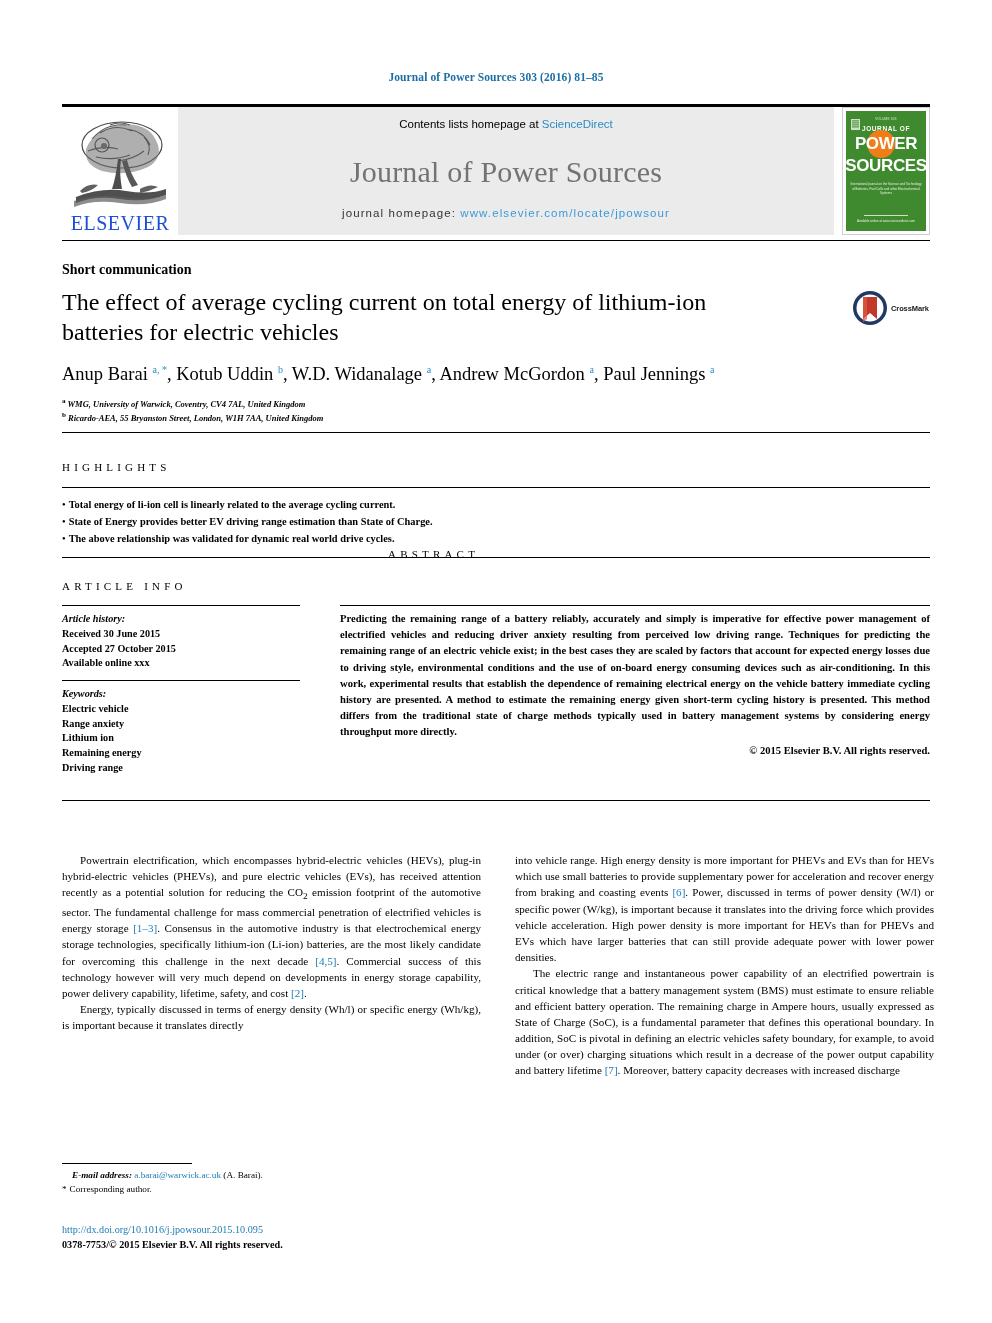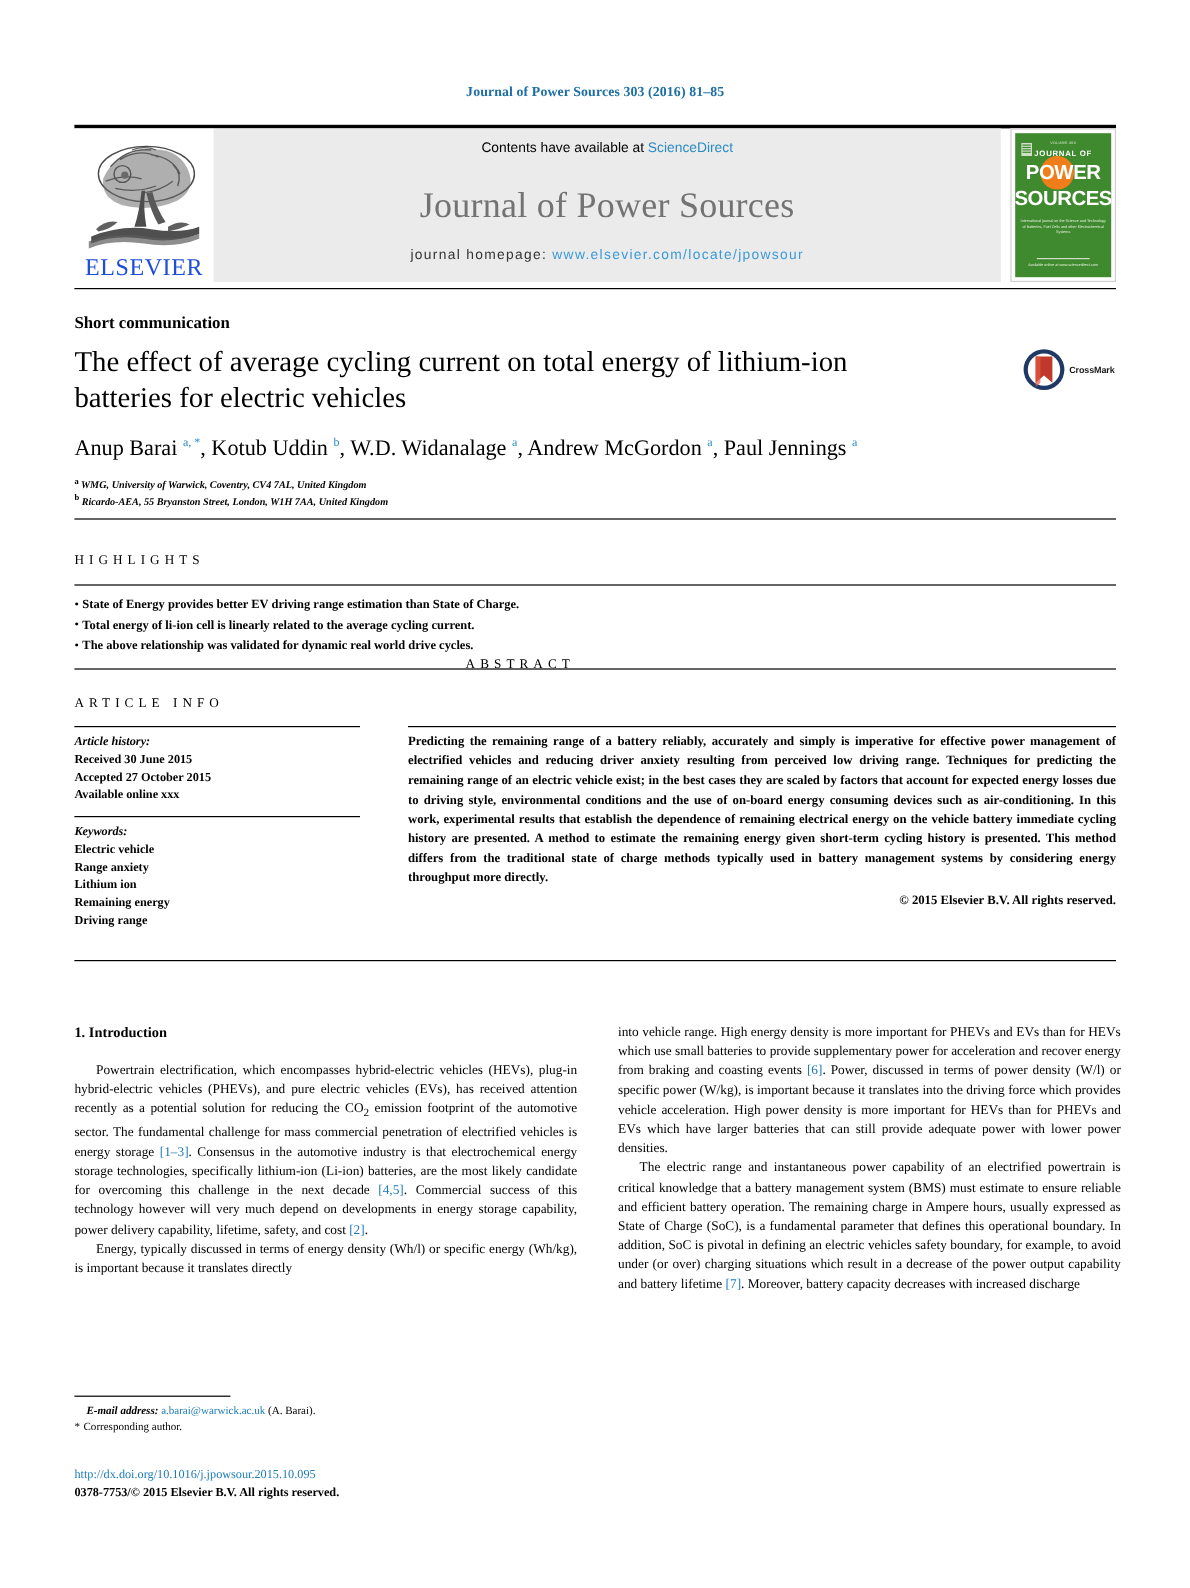--- a/index.html
+++ b/index.html
@@ -339,21 +339,21 @@
             <path d="M14 76 q8 -8 18 -6 q-6 6 -16 8z" fill="#606060"></path>
             <path d="M74 74 q10 -6 18 -2 q-8 4 -18 6z" fill="#606060"></path>
           </g>
         </svg>
       </div>
       <div class="elsevier-word">ELSEVIER</div>
     </div>
 
     <div class="banner">
       <div class="contents-line">
-        <span>Contents have available at </span><a href="#">ScienceDirect</a>
+        <span>Contents lists homepage at </span><a href="#">ScienceDirect</a>
       </div>
       <div class="journal-title-big">Journal of Power Sources</div>
       <div class="homepage-line">
         <span>journal homepage: </span><span class="url">www.elsevier.com/locate/jpowsour</span>
       </div>
     </div>
 
     <div class="cover">
       <div class="cover-inner">
         <svg class="cover-logo-mark" viewBox="0 0 9 11">
@@ -400,22 +400,22 @@
   <div class="affil">
     <div><sup>a</sup> <span>WMG, University of Warwick, Coventry, CV4 7AL, United Kingdom</span></div>
     <div><sup>b</sup> <span>Ricardo-AEA, 55 Bryanston Street, London, W1H 7AA, United Kingdom</span></div>
   </div>
 
   <div class="rule-under-authors"></div>
 
   <div class="sec-label highlights-label">HIGHLIGHTS</div>
   <div class="highlights-rule"></div>
   <div class="highlights-list">
+    <div class="hl-item">Total energy of li-ion cell is linearly related to the average cycling current.</div>
     <div class="hl-item">State of Energy provides better EV driving range estimation than State of Charge.</div>
-    <div class="hl-item">Total energy of li-ion cell is linearly related to the average cycling current.</div>
     <div class="hl-item">The above relationship was validated for dynamic real world drive cycles.</div>
   </div>
 
   <div class="rule-under-highlights"></div>
 
   <div class="sec-label info-label">ARTICLE INFO</div>
   <div class="info-rule"></div>
   <div class="info-block">
     <div class="info-head">Article history:</div>
     <div>Received 30 June 2015</div>
@@ -433,21 +433,20 @@
   <div class="sec-label abstract-label">ABSTRACT</div>
   <div class="abstract-rule"></div>
   <div class="abstract">
     <div>Predicting the remaining range of a battery reliably, accurately and simply is imperative for effective power management of electrified vehicles and reducing driver anxiety resulting from perceived low driving range. Techniques for predicting the remaining range of an electric vehicle exist; in the best cases they are scaled by factors that account for expected energy losses due to driving style, environmental conditions and the use of on-board energy consuming devices such as air-conditioning. In this work, experimental results that establish the dependence of remaining electrical energy on the vehicle battery immediate cycling history are presented. A method to estimate the remaining energy given short-term cycling history is presented. This method differs from the traditional state of charge methods typically used in battery management systems by considering energy throughput more directly.</div>
     <div class="copyright">© 2015 Elsevier B.V. All rights reserved.</div>
   </div>
 
   <div class="rule-under-abstract"></div>
 
   <div class="col col-left">
-    <div class="sec-heading">1. Introduction</div>
     <p>Powertrain electrification, which encompasses hybrid-electric vehicles (HEVs), plug-in hybrid-electric vehicles (PHEVs), and pure electric vehicles (EVs), has received attention recently as a potential solution for reducing the CO<sub>2</sub> emission footprint of the automotive sector. The fundamental challenge for mass commercial penetration of electrified vehicles is energy storage <span class="cite">[1–3]</span>. Consensus in the automotive industry is that electrochemical energy storage technologies, specifically lithium-ion (Li-ion) batteries, are the most likely candidate for overcoming this challenge in the next decade <span class="cite">[4,5]</span>. Commercial success of this technology however will very much depend on developments in energy storage capability, power delivery capability, lifetime, safety, and cost <span class="cite">[2]</span>.</p>
     <p>Energy, typically discussed in terms of energy density (Wh/l) or specific energy (Wh/kg), is important because it translates directly</p>
   </div>
 
   <div class="col col-right">
     <p class="cont">into vehicle range. High energy density is more important for PHEVs and EVs than for HEVs which use small batteries to provide supplementary power for acceleration and recover energy from braking and coasting events <span class="cite">[6]</span>. Power, discussed in terms of power density (W/l) or specific power (W/kg), is important because it translates into the driving force which provides vehicle acceleration. High power density is more important for HEVs than for PHEVs and EVs which have larger batteries that can still provide adequate power with lower power densities.</p>
     <p>The electric range and instantaneous power capability of an electrified powertrain is critical knowledge that a battery management system (BMS) must estimate to ensure reliable and efficient battery operation. The remaining charge in Ampere hours, usually expressed as State of Charge (SoC), is a fundamental parameter that defines this operational boundary. In addition, SoC is pivotal in defining an electric vehicles safety boundary, for example, to avoid under (or over) charging situations which result in a decrease of the power output capability and battery lifetime <span class="cite">[7]</span>. Moreover, battery capacity decreases with increased discharge</p>
   </div>
 
   <div class="footnote-rule"></div>

